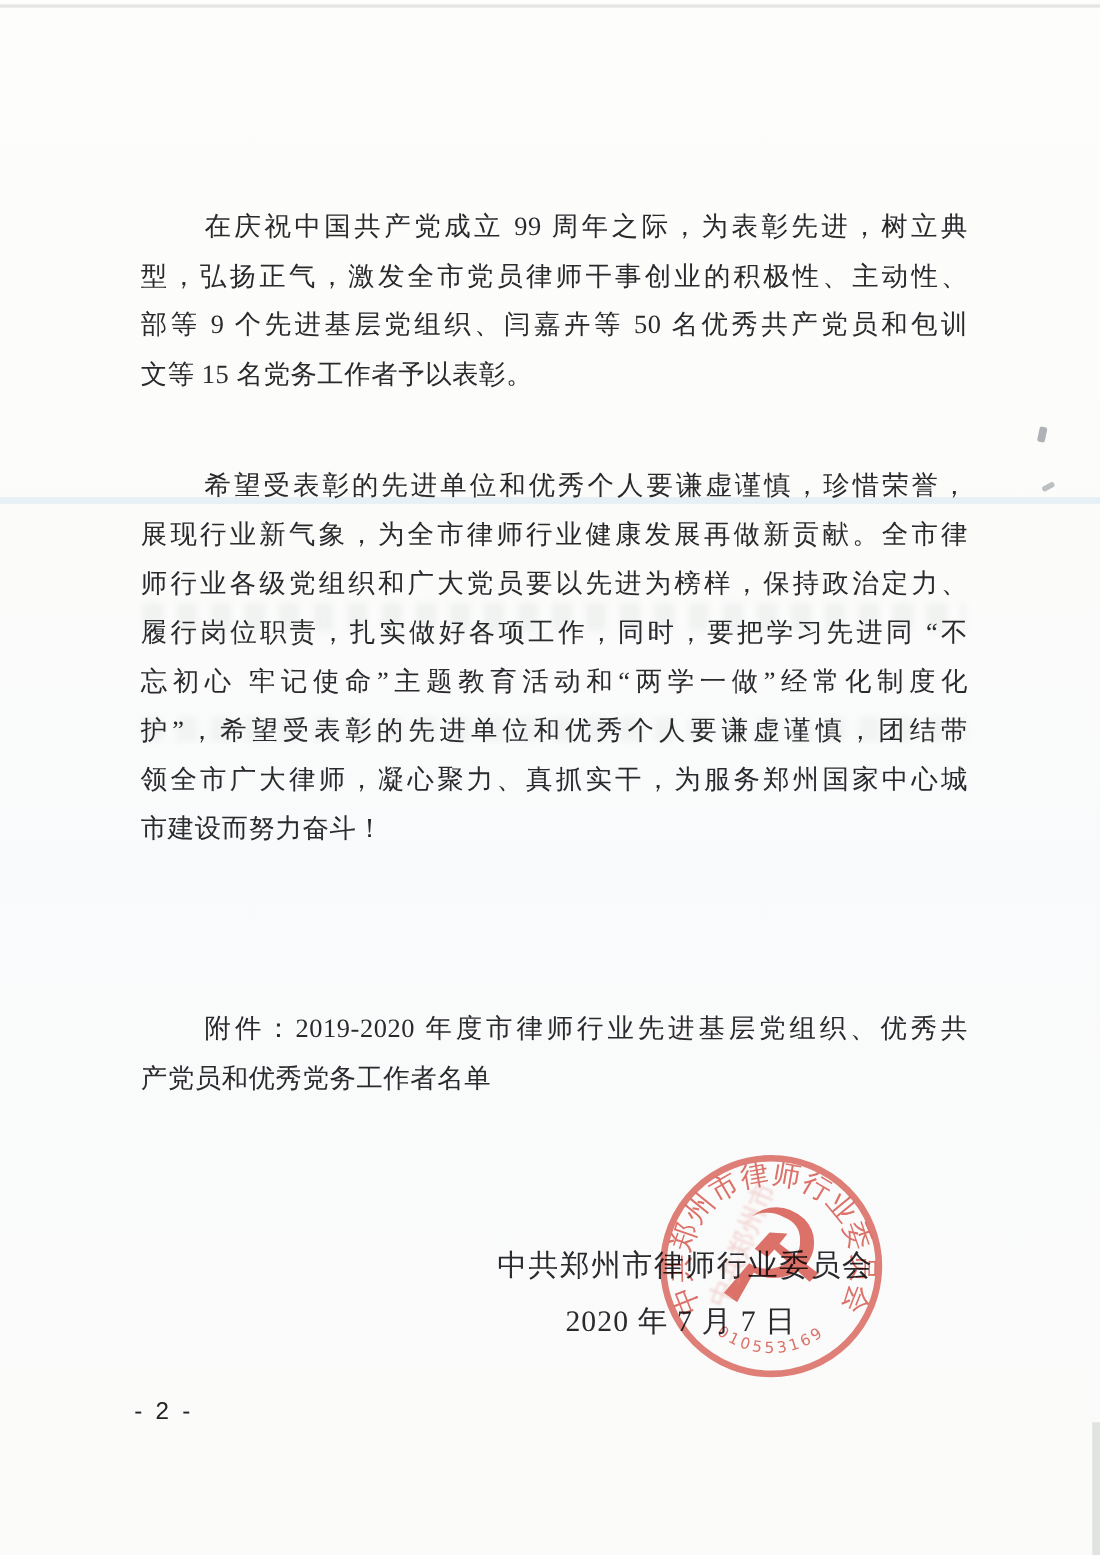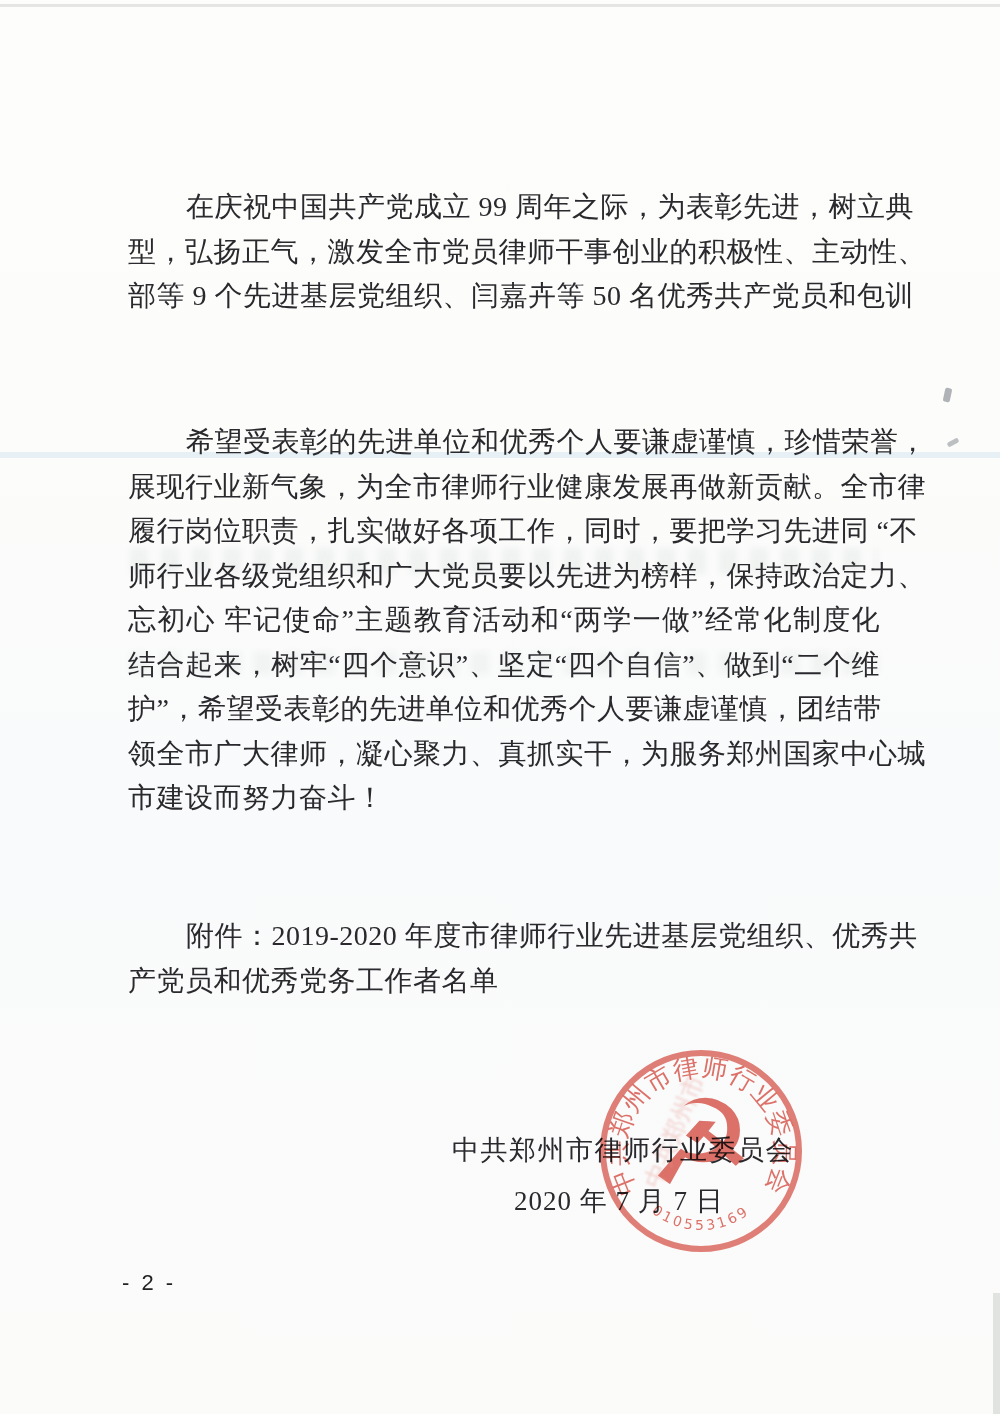--- a/index.html
+++ b/index.html
@@ -11,21 +11,21 @@
     overflow:hidden;
     font-family:"Liberation Serif","DejaVu Serif",serif;
     color:#2a2a2e;
   }
   .scan-topline{
     position:absolute;top:4px;left:0;width:100%;height:3px;
     background:#d9d9d5;opacity:.65;
   }
   .text-block{
     position:absolute;left:128px;width:752px;
-    font-size:28px;
+    font-size:24px;
     letter-spacing:.5px;
   }
   .line{
     display:block;height:44.5px;line-height:44.5px;
     white-space:nowrap;
     text-align:justify;text-align-last:justify;
     text-justify:inter-character;
   }
   .line.last{text-align-last:left;}
   .line.indent{text-indent:58px;}
@@ -87,29 +87,29 @@
   <div class="ghost g1"></div>
   <div class="ghost g2"></div>
   <div class="speck1"></div>
   <div class="speck2"></div>
   <div class="edge-strip"></div>
 
   <div id="para1" class="text-block">
       <div class="line indent">在庆祝中国共产党成立 99 周年之际，为表彰先进，树立典</div>
       <div class="line">型，弘扬正气，激发全市党员律师干事创业的积极性、主动性、</div>
       <div class="line">部等 9 个先进基层党组织、闫嘉卉等 50 名优秀共产党员和包训</div>
+      <div class="line last">文等 15 名党务工作者予以表彰。</div>
     </div>
 
   <div id="para2" class="text-block">
       <div class="line indent">希望受表彰的先进单位和优秀个人要谦虚谨慎，珍惜荣誉，</div>
       <div class="line">展现行业新气象，为全市律师行业健康发展再做新贡献。全市律</div>
+      <div class="line">师行业各级党组织和广大党员要以先进为榜样，保持政治定力、</div>
       <div class="line">履行岗位职责，扎实做好各项工作，同时，要把学习先进同 “不</div>
-      <div class="line">师行业各级党组织和广大党员要以先进为榜样，保持政治定力、</div>
       <div class="line">忘初心 牢记使命”主题教育活动和“两学一做”经常化制度化</div>
-      <div class="line">结合起来，树牢“四个意识”、坚定“四个自信”、做到“二个维</div>
       <div class="line">护”，希望受表彰的先进单位和优秀个人要谦虚谨慎，团结带</div>
       <div class="line">领全市广大律师，凝心聚力、真抓实干，为服务郑州国家中心城</div>
       <div class="line last">市建设而努力奋斗！</div>
     </div>
 
   <div id="para3" class="text-block">
       <div class="line indent">附件：2019-2020 年度市律师行业先进基层党组织、优秀共</div>
       <div class="line last">产党员和优秀党务工作者名单</div>
     </div>
 

